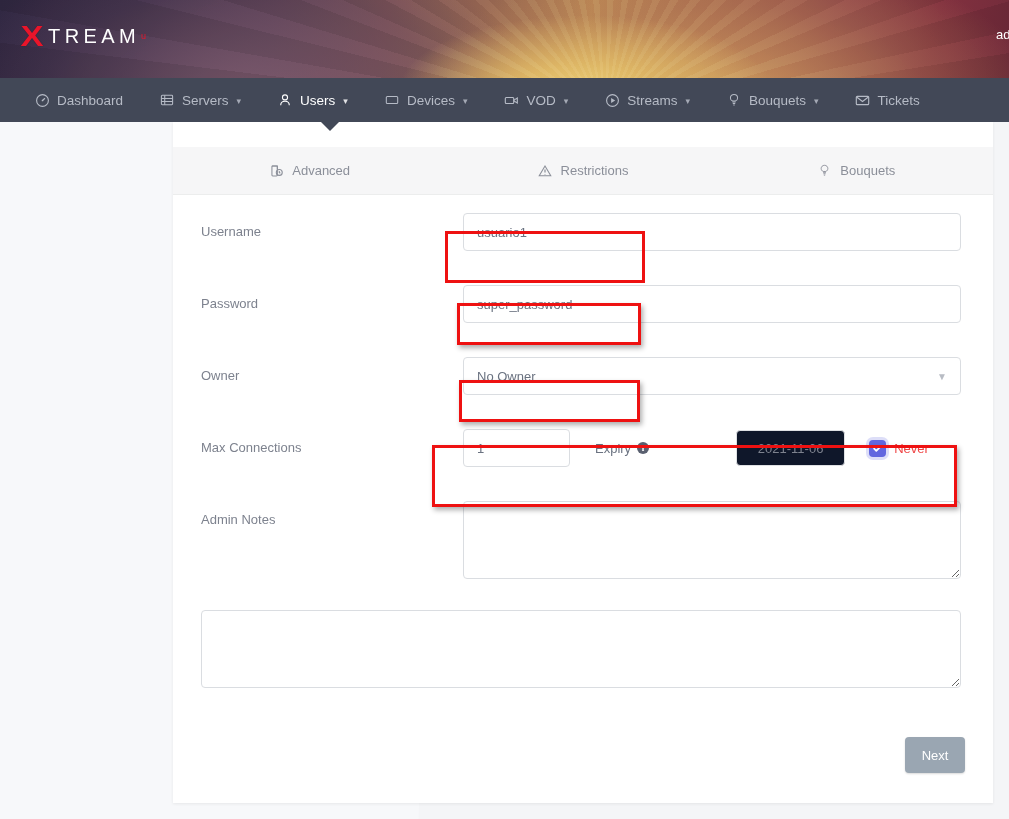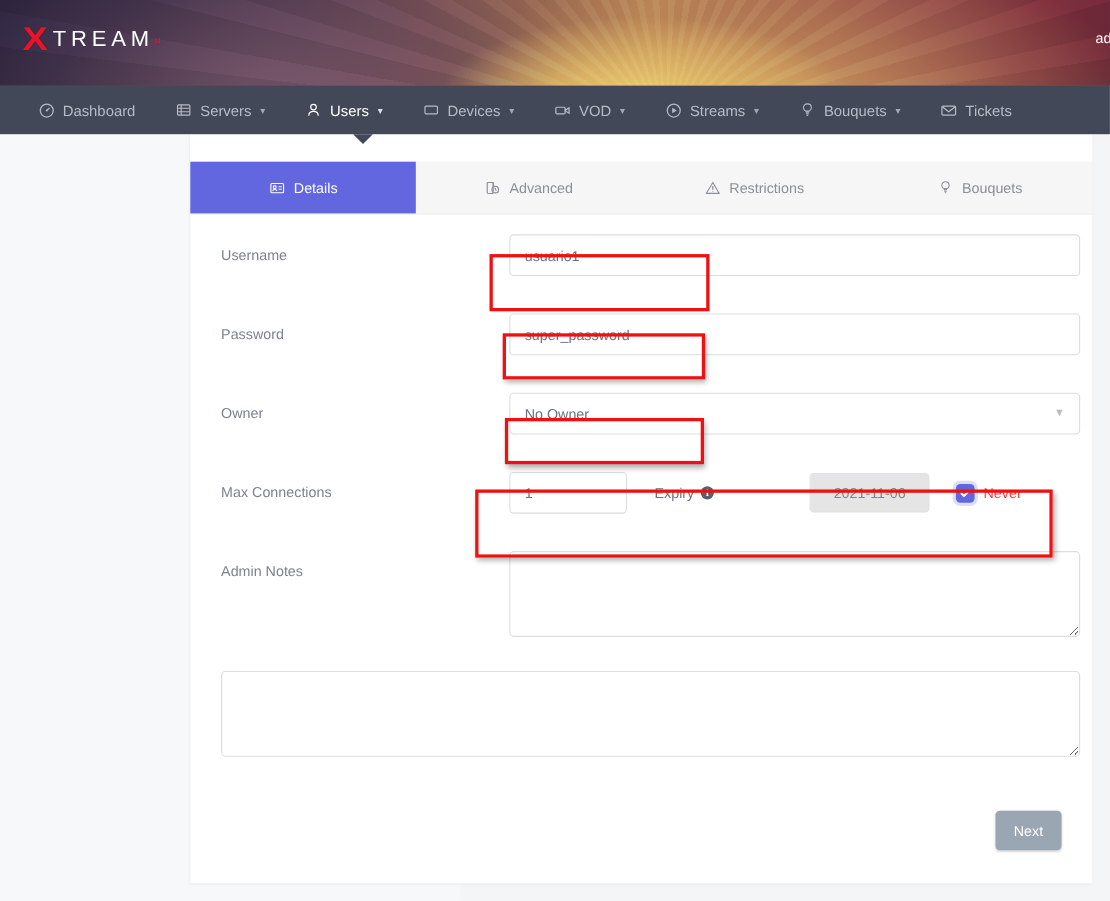--- a/index.html
+++ b/index.html
@@ -166,21 +166,21 @@
     color: #ffffff;
   }
   .tab .tab-ico {
     display: inline-flex;
     align-items: center;
     justify-content: center;
     width: 15px; height: 15px;
   }
 
   
-  .form { padding: 18px 11px 10px 28px; }
+  .form { padding: 18px 32px 10px 28px; }
   .row {
     display: flex;
     align-items: flex-start;
     min-height: 72px;
   }
   .row .label {
     width: 262px;
     padding-top: 11px;
     font-size: 13px;
     color: #7d828e;
@@ -249,21 +249,21 @@
     justify-content: center;
     line-height: 1;
     font-family: "Liberation Serif", serif;
   }
   .date-inp {
     width: 109px;
     height: 36px;
     margin-left: 87px;
     border: 1px solid #dfe1e4;
     border-radius: 4px;
-    background: #e5e5e5;
+    background: #0f172a;
     color: #7d828e;
     font-size: 13px;
     text-align: center;
     font-family: "Liberation Sans", sans-serif;
     outline: none;
   }
   .never-wrap {
     display: flex;
     align-items: center;
     gap: 8px;
@@ -432,31 +432,20 @@
 </div>
 
 <div class="page">
   <div class="bg-curve"></div>
 
   <div class="card">
     <div class="card-top-strip"></div>
 
     <div class="tabs">
 
-      <div class="tab active">
-        <span class="tab-ico">
-          <svg width="14" height="14" viewBox="0 0 16 16" fill="none" stroke="currentColor" stroke-width="1.2">
-            <rect x="1.4" y="3.2" width="13.2" height="9.6" rx="1"></rect>
-            <circle cx="5.4" cy="7" r="1.5"></circle>
-            <path d="M3.2 11c.5-1.2 1.3-1.8 2.2-1.8S7.1 9.8 7.6 11"></path>
-            <path d="M9.4 6.6h3.4M9.4 9.2h3.4"></path>
-          </svg>
-        </span>
-        <span>Details</span>
-      </div>
 
       <div class="tab">
         <span class="tab-ico">
           <svg width="14" height="14" viewBox="0 0 16 16" fill="none" stroke="currentColor" stroke-width="1.2">
             <path d="M2.2 2.2h6.2v4"></path>
             <rect x="2.2" y="2.2" width="6.2" height="11.4" rx="1"></rect>
             <circle cx="10.6" cy="9.6" r="3.4"></circle>
             <path d="M10.6 7.9v1.8l1.2.9"></path>
           </svg>
         </span>

